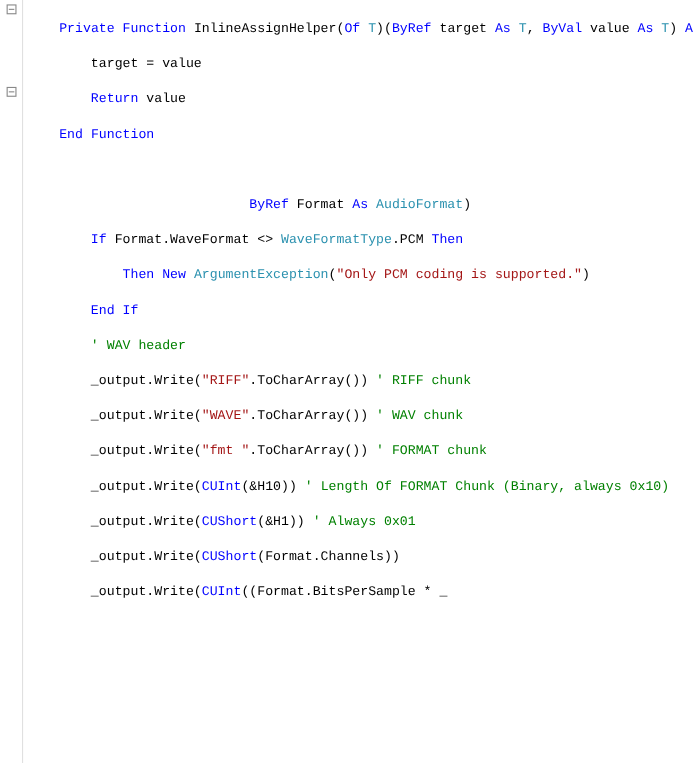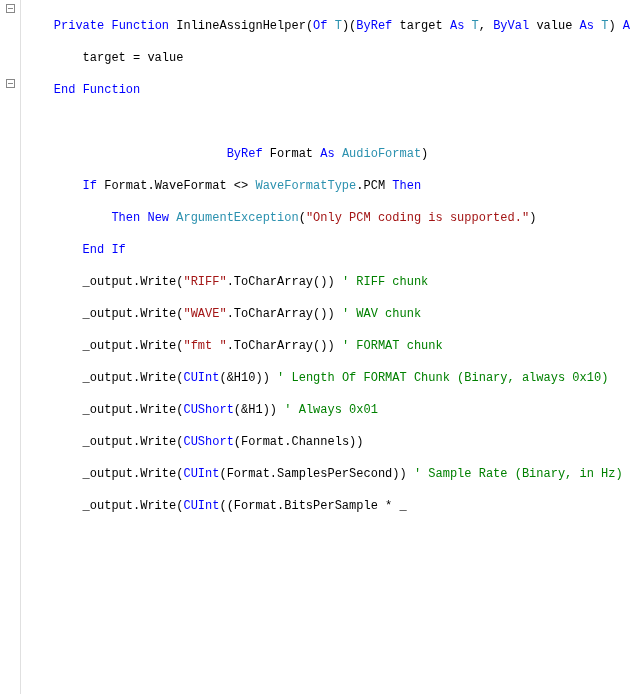--- a/index.html
+++ b/index.html
@@ -63,33 +63,34 @@
     <div class="fold"></div>
     <div class="fold-space"></div>
     <div class="fold-space"></div>
     <div class="fold-space"></div>
     <div class="fold-space"></div>
     <div class="fold"></div>
   </div>
   <div class="code">
 <div class="line"><span>    </span><span class="kw">Private</span> <span class="kw">Function</span> <span>InlineAssignHelper</span>(<span class="kw">Of</span> <span class="type">T</span>)(<span class="kw">ByRef</span> <span>target</span> <span class="kw">As</span> <span class="type">T</span>, <span class="kw">ByVal</span> <span>value</span> <span class="kw">As</span> <span class="type">T</span>) <span class="kw">As</span> </div>
 <div class="line"><span>        target = value</span></div>
+<div class="line"><span>        </span><span class="kw">Return</span><span> value</span></div>
 <div class="line"><span>    </span><span class="kw">End</span> <span class="kw">Function</span></div>
 <div class="blank"></div>
 <div class="line"><span>                            </span><span class="kw">ByRef</span> <span>Format</span> <span class="kw">As</span> <span class="type">AudioFormat</span>)</div>
 <div class="line"><span>        </span><span class="kw">If</span><span> Format.WaveFormat &lt;&gt; </span><span class="type">WaveFormatType</span><span>.PCM </span><span class="kw">Then</span></div>
 <div class="line"><span>            </span><span class="kw">Then</span> <span class="kw">New</span> <span class="type">ArgumentException</span>(<span class="str">"Only PCM coding is supported."</span>)</div>
 <div class="line"><span>        </span><span class="kw">End</span> <span class="kw">If</span></div>
+<div class="line"><span class="cmt">        ' WAV header</span></div>
 <div class="line"><span>        _output.Write(</span><span class="str">"RIFF"</span><span>.ToCharArray()) </span><span class="cmt">' RIFF chunk</span></div>
 <div class="line"><span>        _output.Write(</span><span class="str">"WAVE"</span><span>.ToCharArray()) </span><span class="cmt">' WAV chunk</span></div>
 <div class="line"><span>        _output.Write(</span><span class="str">"fmt "</span><span>.ToCharArray()) </span><span class="cmt">' FORMAT chunk</span></div>
 <div class="line"><span>        _output.Write(</span><span class="kw">CUInt</span><span>(</span><span>&amp;H10</span><span>)) </span><span class="cmt">' Length Of FORMAT Chunk (Binary, always 0x10)</span></div>
 <div class="line"><span>        _output.Write(</span><span class="kw">CUShort</span><span>(</span><span>&amp;H1</span><span>)) </span><span class="cmt">' Always 0x01</span></div>
 <div class="line"><span>        _output.Write(</span><span class="kw">CUShort</span><span>(Format.Channels))</span></div>
-<div class="line"><span>        _output.Write(</span><span class="kw">CUInt</span><span>(Format.SamplesPerSecond)) </span><span class="cmt">' Sample Rate (Binary, in Hz)</span></div>
 <div class="line"><span>        _output.Write(</span><span class="kw">CUInt</span><span>((Format.BitsPerSample * _</span></div>
 
 
 
 
 
 
 
 
 

